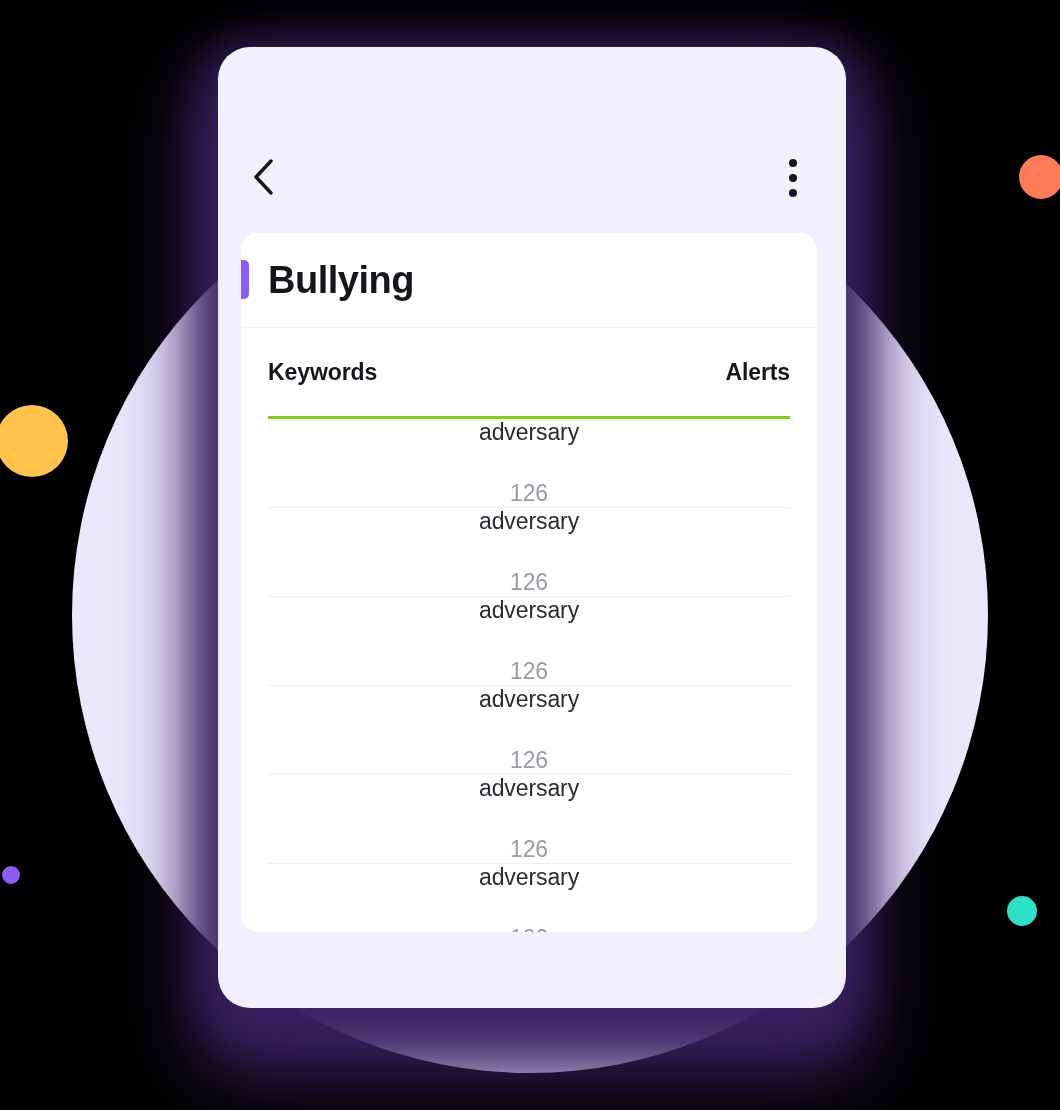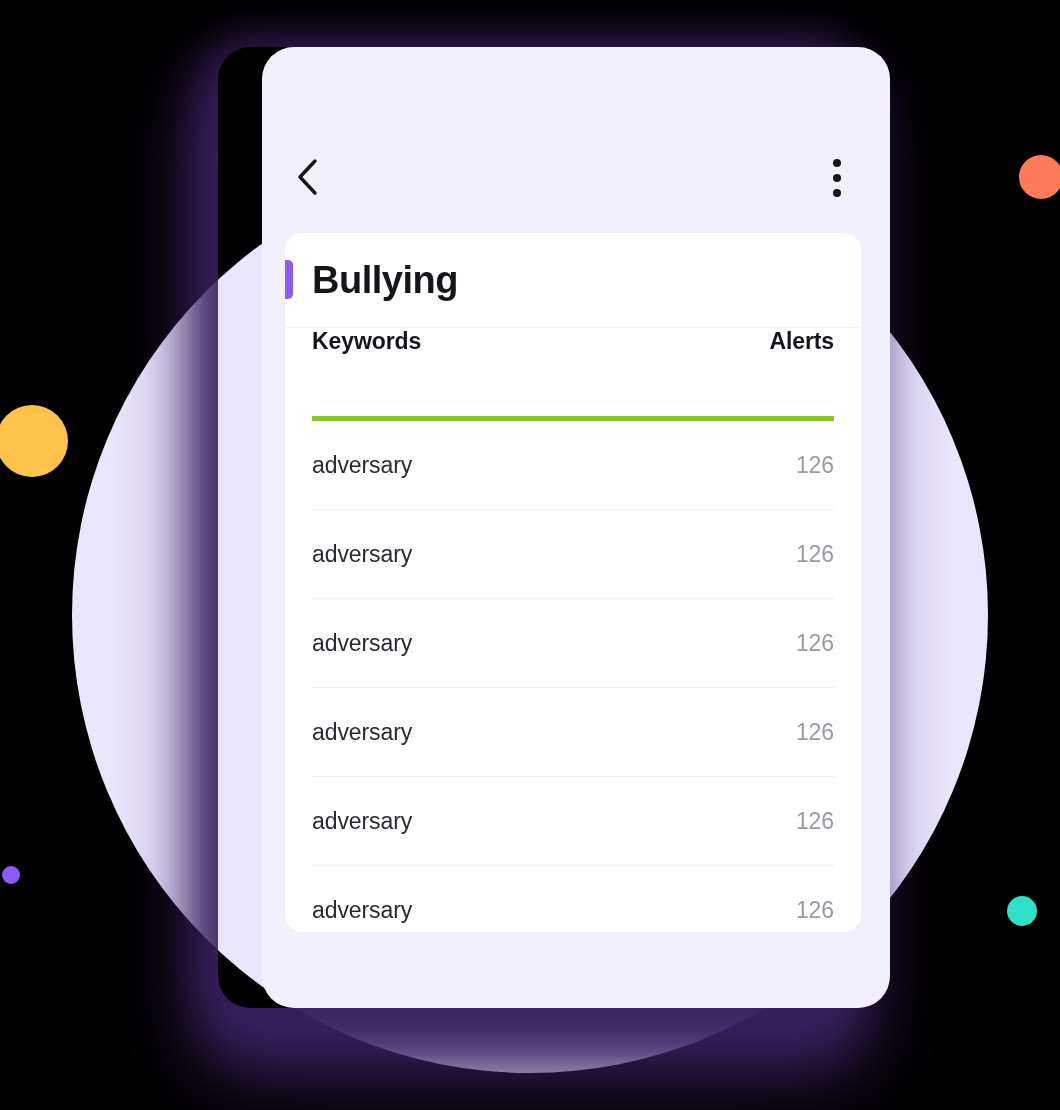--- a/index.html
+++ b/index.html
@@ -81,21 +81,20 @@
 
   .phone {
     position: absolute;
     left: 218px;
     top: 47px;
     width: 628px;
     height: 961px;
     border-radius: 32px;
     background: #F2F0FE;
     overflow: hidden;
-    margin-left: 44px;
   }
 
   
   .topbar {
     position: absolute;
     left: 0;
     top: 96px;
     width: 628px;
     height: 70px;
     display: flex;
@@ -178,37 +177,39 @@
   }
 
   
   .table {
     padding: 0 27px;
     box-sizing: border-box;
   }
 
   .table-head {
     display: flex;
+    align-items: center;
     justify-content: space-between;
     height: 88px;
-    border-bottom: 5px solid #84cc16;
+    border-bottom: 3px solid #84cc16;
   }
   .th {
     font-size: 23px;
     font-weight: bold;
     color: #17151C;
     letter-spacing: -0.1px;
   }
 
   .row {
     display: flex;
     align-items: center;
     justify-content: space-between;
     height: 88px;
     border-bottom: 1px solid #F0EFF8;
+    flex-direction: column;
   }
   .row:last-child {
     border-bottom: none;
   }
   .cell-keyword {
     font-size: 23px;
     color: #2B2A32;
     letter-spacing: -0.1px;
   }
   .cell-alerts {

